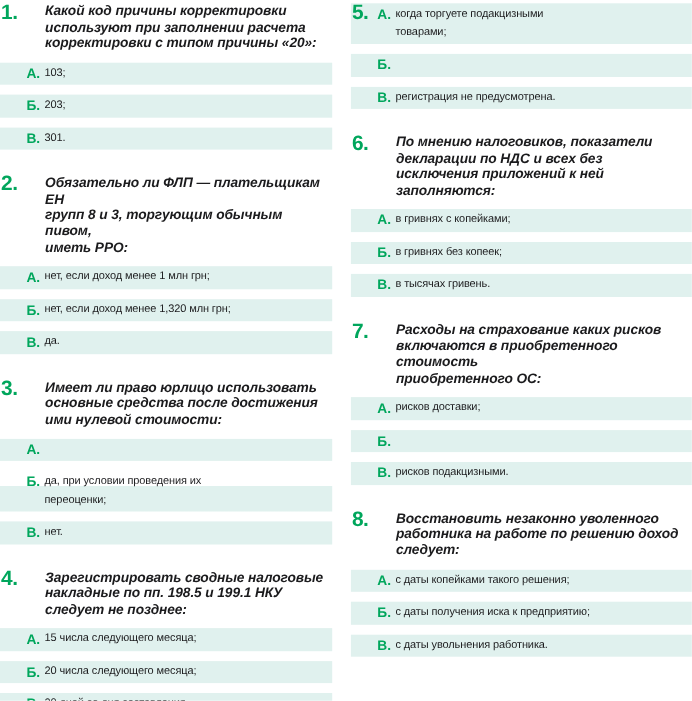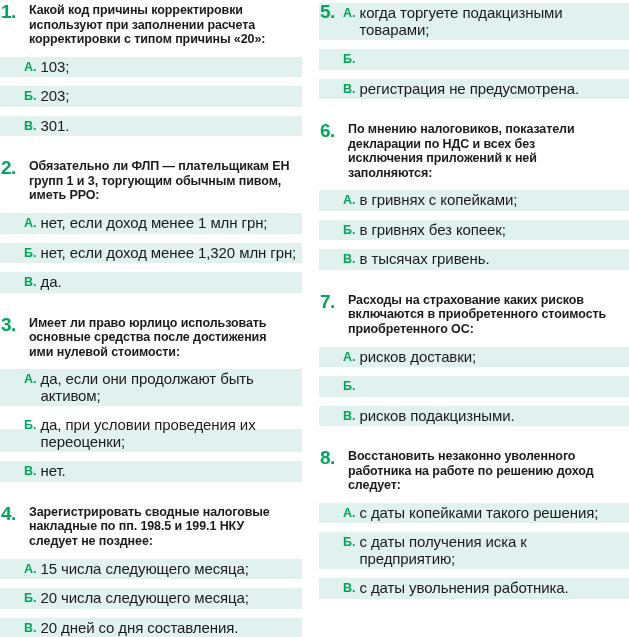--- a/index.html
+++ b/index.html
@@ -19,46 +19,47 @@
   .column.left{left:0;width:302px;}
   .column.right{left:319px;width:310px;}
   .question{position:relative;margin-bottom:23px;}
   .question:last-child{margin-bottom:0;}
   .q-number{
     position:absolute;left:1px;top:-2px;
     font-size:19px;font-weight:700;color:var(--accent);
     letter-spacing:-0.5px;
   }
   .q-title{
-    padding-left:29px;
+    padding-left:41px;
     font-size:12.5px;font-weight:700;line-height:14.6px;
     white-space:pre-line;
     margin-bottom:10px;
     letter-spacing:-0.1px;
+    font-style:italic;
   }
   .options{display:block;}
   .option{
     display:flex;align-items:flex-start;
     background:var(--band);
     padding:2px 4px 2px 24px;
     margin-top:9px;
     cursor:pointer;
   }
   .option:first-child{margin-top:0;}
   .option.partial{
     background:linear-gradient(to bottom, transparent 14px, var(--band) 14px);
   }
   .opt-letter{
     flex:0 0 auto;
     font-size:12.5px;font-weight:700;line-height:16.5px;color:var(--accent);
     margin-right:4px;
   }
   .opt-text{
     flex:1 1 auto;
-    font-size:15px;font-weight:400;line-height:16.5px;color:var(--text);
+    font-size:10px;font-weight:400;line-height:16.5px;color:var(--text);
     white-space:pre-line;
     letter-spacing:-0.1px;
   }
 </style>
 </head>
 <body>
 
 <div class="quiz-page" id="quiz-root">
     <div class="column left">
       <div class="question">
@@ -77,21 +78,21 @@
           </div>
           <div class="option">
             <span class="opt-letter">В.</span>
             <span class="opt-text">301.</span>
           </div>
         </div>
       </div>
       <div class="question">
         <span class="q-number">2.</span>
         <div class="q-title">Обязательно ли ФЛП — плательщикам ЕН
-групп 1 и 3, торгующим обычным пивом,
+групп 8 и 3, торгующим обычным пивом,
 иметь РРО:</div>
         <div class="options">
           <div class="option">
             <span class="opt-letter">А.</span>
             <span class="opt-text">нет, если доход менее 1 млн грн;</span>
           </div>
           <div class="option">
             <span class="opt-letter">Б.</span>
             <span class="opt-text">нет, если доход менее 1,320 млн грн;</span>
           </div>
@@ -102,22 +103,20 @@
         </div>
       </div>
       <div class="question">
         <span class="q-number">3.</span>
         <div class="q-title">Имеет ли право юрлицо использовать
 основные средства после достижения
 ими нулевой стоимости:</div>
         <div class="options">
           <div class="option">
             <span class="opt-letter">А.</span>
-            <span class="opt-text">да, если они продолжают быть
-активом;</span>
           </div>
           <div class="option partial">
             <span class="opt-letter">Б.</span>
             <span class="opt-text">да, при условии проведения их
 переоценки;</span>
           </div>
           <div class="option">
             <span class="opt-letter">В.</span>
             <span class="opt-text">нет.</span>
           </div>

